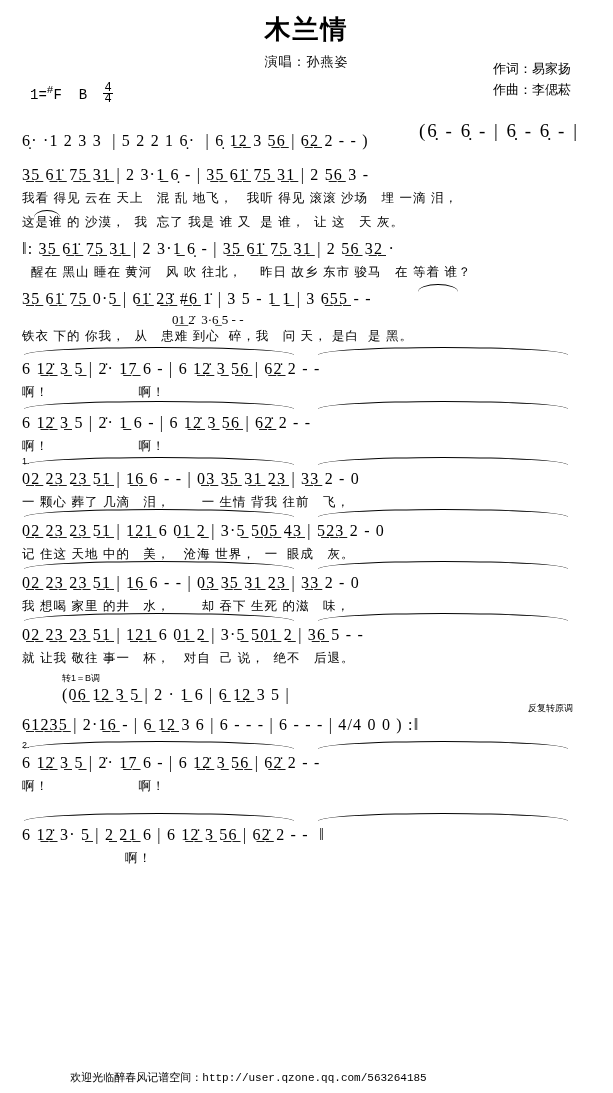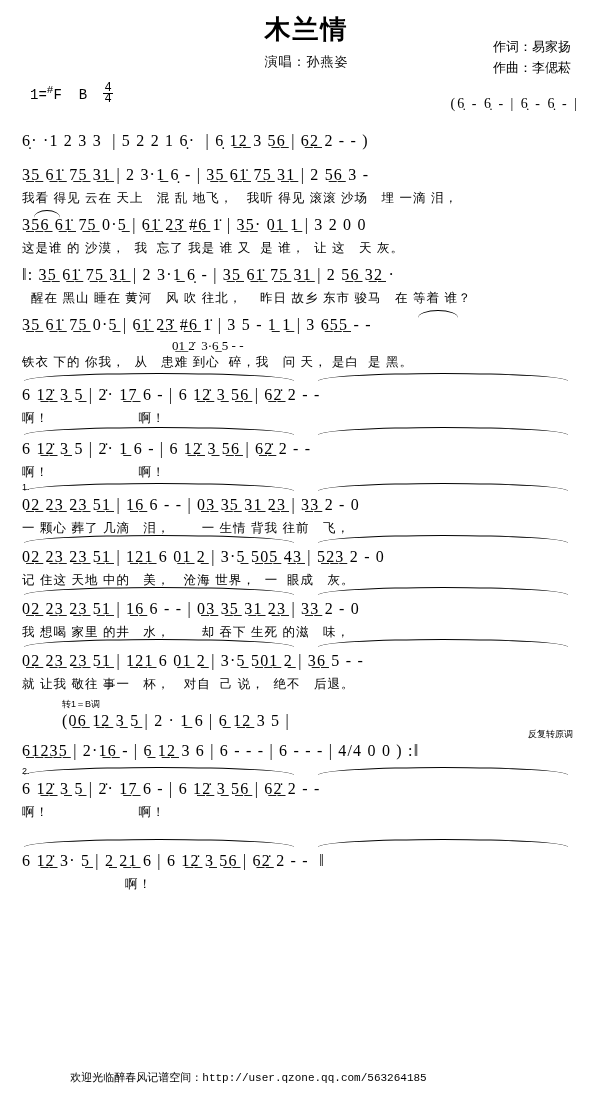--- a/index.html
+++ b/index.html
@@ -32,21 +32,21 @@
   }
   .subtitle {
     text-align: center;
     font-size: 13px;
     margin-top: 6px;
     letter-spacing: 1px;
   }
   .credits {
     position: absolute;
     right: 42px;
-    top: 36px;
+    top: 58px;
     font-size: 13px;
     line-height: 21px;
     text-align: left;
   }
   .keysig {
     position: absolute;
     left: 30px;
     top: 84px;
     font-size: 14px;
     font-family: Liberation Mono, monospace;
@@ -64,22 +64,22 @@
     margin-left: 8px;
     position: relative;
     top: -1px;
   }
   .timesig .num { display:block; border-bottom: 1px solid #000; padding: 0 1px;}
   .timesig .den { display:block; padding: 0 1px;}
 
   .pickup {
     position: absolute;
     right: 34px;
-    top: 96px;
-    font-size: 14px;
+    top: 120px;
+    font-size: 19px;
     letter-spacing: 2px;
     font-family: "Liberation Serif", serif;
   }
 
   
   .staffarea {
     position: absolute;
     top: 128px;
     left: 0;
     width: 613px;
@@ -173,21 +173,20 @@
       <div class="notes">6̣· ·1 2 3 3  | 5 2 2 1 6̣·  | 6̣ 1̲2̲ 3 5̲6̲ | 6̲2̲ 2 - - )</div>
     </div>
 
     <div class="line">
       <div class="notes">3̲5̲ 6̲1̲̇ 7̲5̲ 3̲1̲ | 2 3·1̲ 6̣ - | 3̲5̲ 6̲1̲̇ 7̲5̲ 3̲1̲ | 2 5̲6̲ 3 -</div>
       <div class="lyrics">我看 得见 云在 天上   混 乱 地飞，   我听 得见 滚滚 沙场   埋 一滴 泪，</div>
     </div>
 
     <div class="line">
       <div class="arc" style="left:34px; top:-2px; width:26px;"></div>
-      <div class="notes">3̲5̲6̲ 6̲1̲̇ 7̲5̲ 0·5̲ | 6̲1̲̇ 2̲3̲̇ #̲6̲ 1̇ | 3̲5̲· 0̲1̲ 1̲ | 3 2 0 0</div>
       <div class="lyrics">这是谁 的 沙漠，  我  忘了 我是 谁 又  是 谁，  让 这   天 灰。</div>
     </div>
 
     <div class="line">
       <div class="notes">‖: 3̲5̲ 6̲1̲̇ 7̲5̲ 3̲1̲ | 2 3·1̲ 6̣ - | 3̲5̲ 6̲1̲̇ 7̲5̲ 3̲1̲ | 2 5̲6̲ 3̲2̲ ·</div>
       <div class="lyrics">  醒在 黑山 睡在 黄河   风 吹 往北，    昨日 故乡 东市 骏马   在 等着 谁？</div>
     </div>
 
     <div class="line">
       <div class="arc" style="left:418px; top:-2px; width:40px;"></div>

